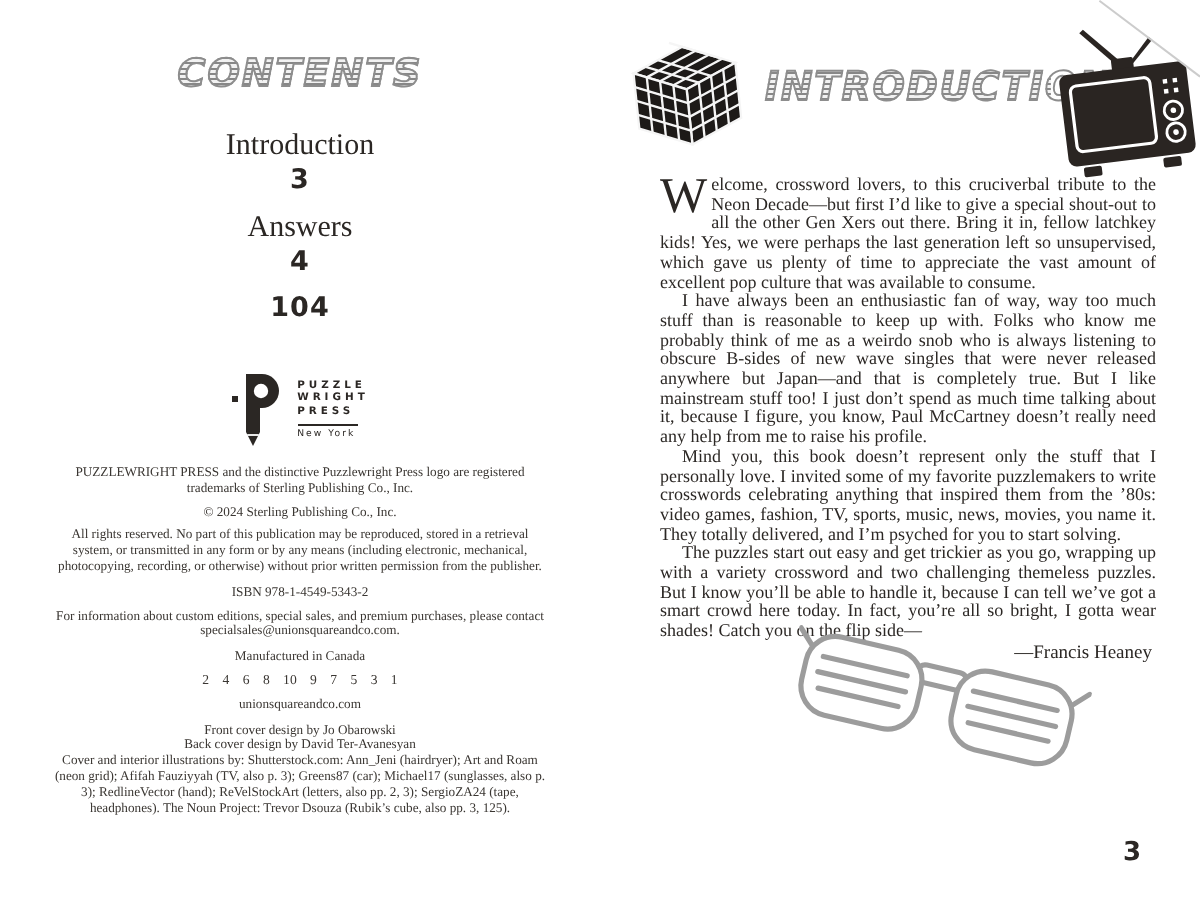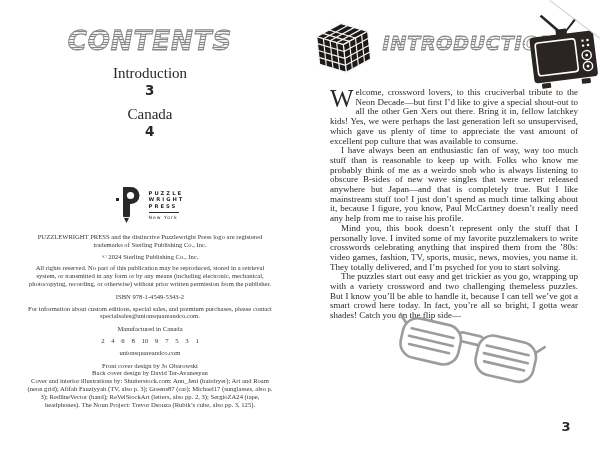--- a/index.html
+++ b/index.html
@@ -24,21 +24,21 @@
   }
   @supports (-webkit-background-clip: text) {
     .retro-title {
       background: repeating-linear-gradient(180deg, #878787 0px, #878787 1px, #f2f2f2 1px, #f2f2f2 2.6px);
       -webkit-background-clip: text;
       background-clip: text;
       color: transparent;
     }
   }
   
-  .contents-title { position:absolute; left:0; top:26px; width:300px; text-align:center; font-size:26px; }
+  .contents-title { position:absolute; left:0; top:26px; width:300px; text-align:center; font-size:19px; }
   .toc { position:absolute; left:0; top:64px; width:300px; text-align:center; }
   .toc-label { font-size:15px; line-height:18px; }
   .toc-page  { font-family:"DejaVu Sans", sans-serif; font-weight:700; font-size:13.5px; line-height:16px; margin-bottom:7px; letter-spacing:0.5px; }
   .logo-block { position:absolute; left:0; top:186px; width:300px; display:flex; justify-content:center; align-items:flex-start; gap:7px; }
   .logo-text { font-family:"DejaVu Sans", sans-serif; padding-top:4px; }
   .logo-line { font-size:5.2px; font-weight:700; letter-spacing:2px; line-height:6.4px; }
   .logo-rule { width:30px; border-top:0.5px solid #2b2724; margin:2.5px 0 2px 0; }
   .logo-city { font-size:4.6px; letter-spacing:1px; }
   .legal { position:absolute; left:25px; top:233px; width:250px; text-align:center; font-size:6.6px; line-height:7.8px; color:#3a3632; }
   .legal > div { margin-bottom:0; }
@@ -64,22 +64,23 @@
 </head>
 <body>
 
 <div class="spread">
 
   <div class="contents-title retro-title">CONTENTS</div>
 
   <div class="toc">
     <div class="toc-label">Introduction</div>
     <div class="toc-page">3</div>
-    <div class="toc-label">Canada</div>
+    <div class="toc-label">Answers</div>
     <div class="toc-page">4</div>
+    <div class="toc-page">104</div>
   </div>
 
   <div class="logo-block">
     <span>
       <svg width="26" height="38" viewBox="0 0 26 38">
         <rect x="0" y="12" width="3" height="3" fill="#2b2724"></rect>
         <path d="M7,1 h8 a8.5,8.5 0 0 1 0 17 h-8 z" fill="#2b2724"></path>
         <circle cx="14.5" cy="9.5" r="3.6" fill="#ffffff"></circle>
         <rect x="7" y="18" width="7" height="12" fill="#2b2724"></rect>
         <path d="M7,30 h7 l-3.5,7 z" fill="#2b2724"></path>
@@ -149,20 +150,21 @@
       <circle cx="60" cy="58" r="4.6" fill="none" stroke="#ffffff" stroke-width="1.4"></circle>
       <circle cx="60" cy="58" r="1.4" fill="#ffffff"></circle>
     </svg>
   </div>
 
   <div class="body-col">
     <p><span class="dropcap">W</span><span>elcome, crossword lovers, to this cruciverbal tribute to the Neon Decade—but first I’d like to give a special shout-out to all the other Gen Xers out there. Bring it in, fellow latchkey kids! Yes, we were perhaps the last generation left so unsupervised, which gave us plenty of time to appreciate the vast amount of excellent pop culture that was available to consume.</span></p>
     <p class="indent">I have always been an enthusiastic fan of way, way too much stuff than is reasonable to keep up with. Folks who know me probably think of me as a weirdo snob who is always listening to obscure B-sides of new wave singles that were never released anywhere but Japan—and that is completely true. But I like mainstream stuff too! I just don’t spend as much time talking about it, because I figure, you know, Paul McCartney doesn’t really need any help from me to raise his profile.</p>
     <p class="indent">Mind you, this book doesn’t represent only the stuff that I personally love. I invited some of my favorite puzzlemakers to write crosswords celebrating anything that inspired them from the ’80s: video games, fashion, TV, sports, music, news, movies, you name it. They totally delivered, and I’m psyched for you to start solving.</p>
     <p class="indent">The puzzles start out easy and get trickier as you go, wrapping up with a variety crossword and two challenging themeless puzzles. But I know you’ll be able to handle it, because I can tell we’ve got a smart crowd here today. In fact, you’re all so bright, I gotta wear shades! Catch you on the flip side—</p>
+    <div class="signature">—Francis Heaney</div>
   </div>
 
   <div class="shades-wrap">
     <svg width="150" height="62" viewBox="0 0 150 60">
       <g fill="#ffffff" stroke="#9c9c9c" stroke-width="2.6" stroke-linecap="round">
         <path d="M8,16 L1,9"></path>
         <path d="M142,16 L149,9"></path>
         <rect x="62" y="13" width="26" height="9" rx="4.5"></rect>
         <rect x="7" y="9" width="59" height="40" rx="15"></rect>
         <rect x="84" y="9" width="59" height="40" rx="15"></rect>

